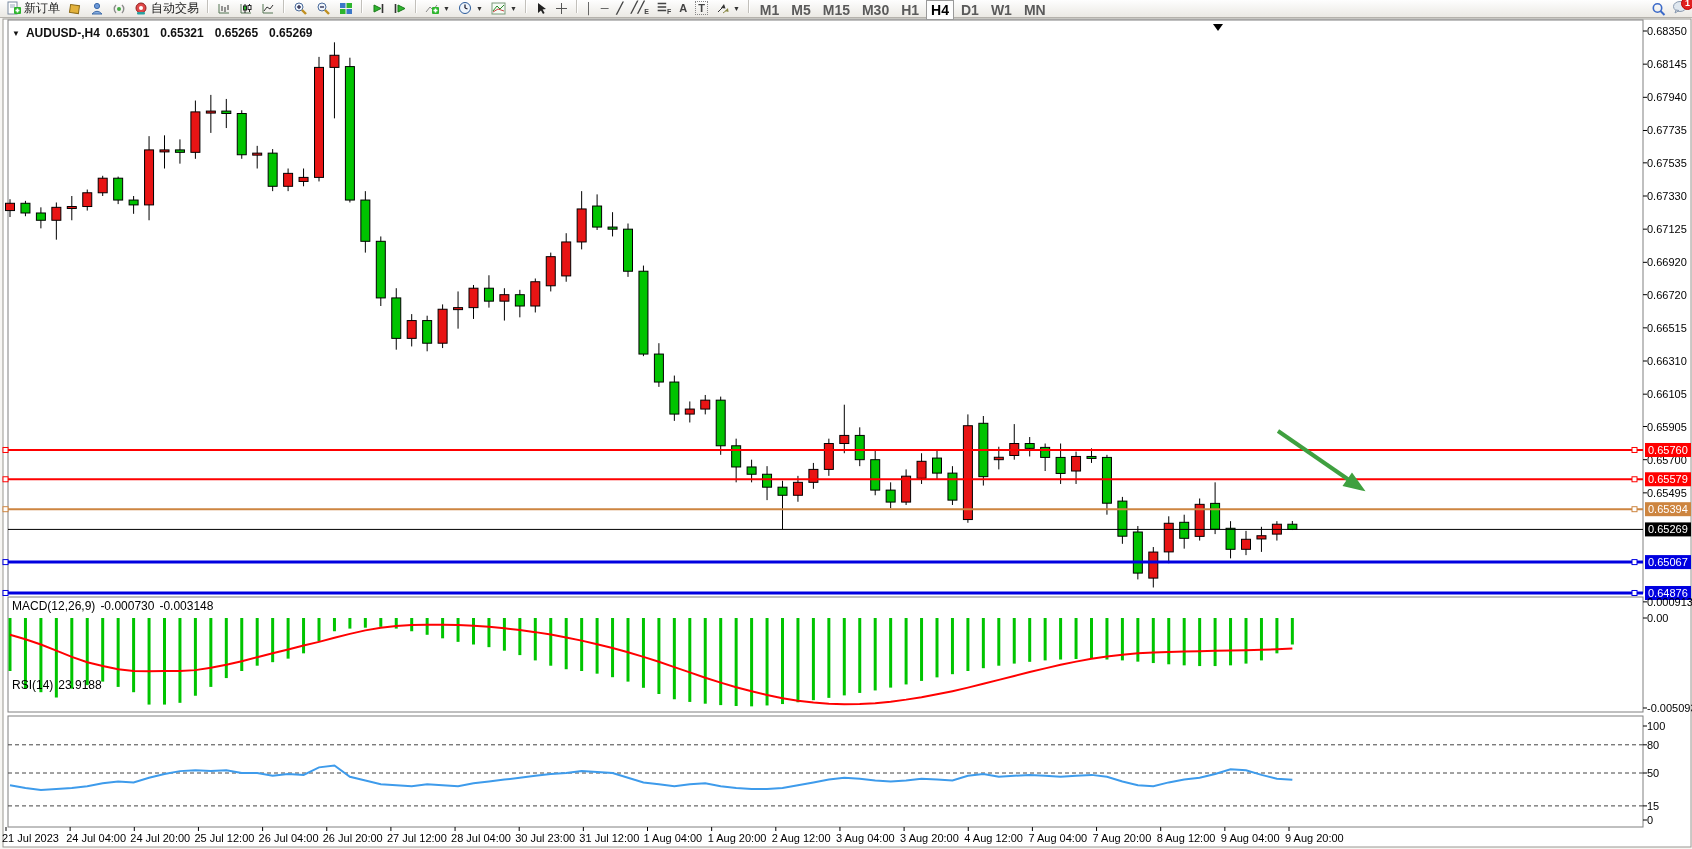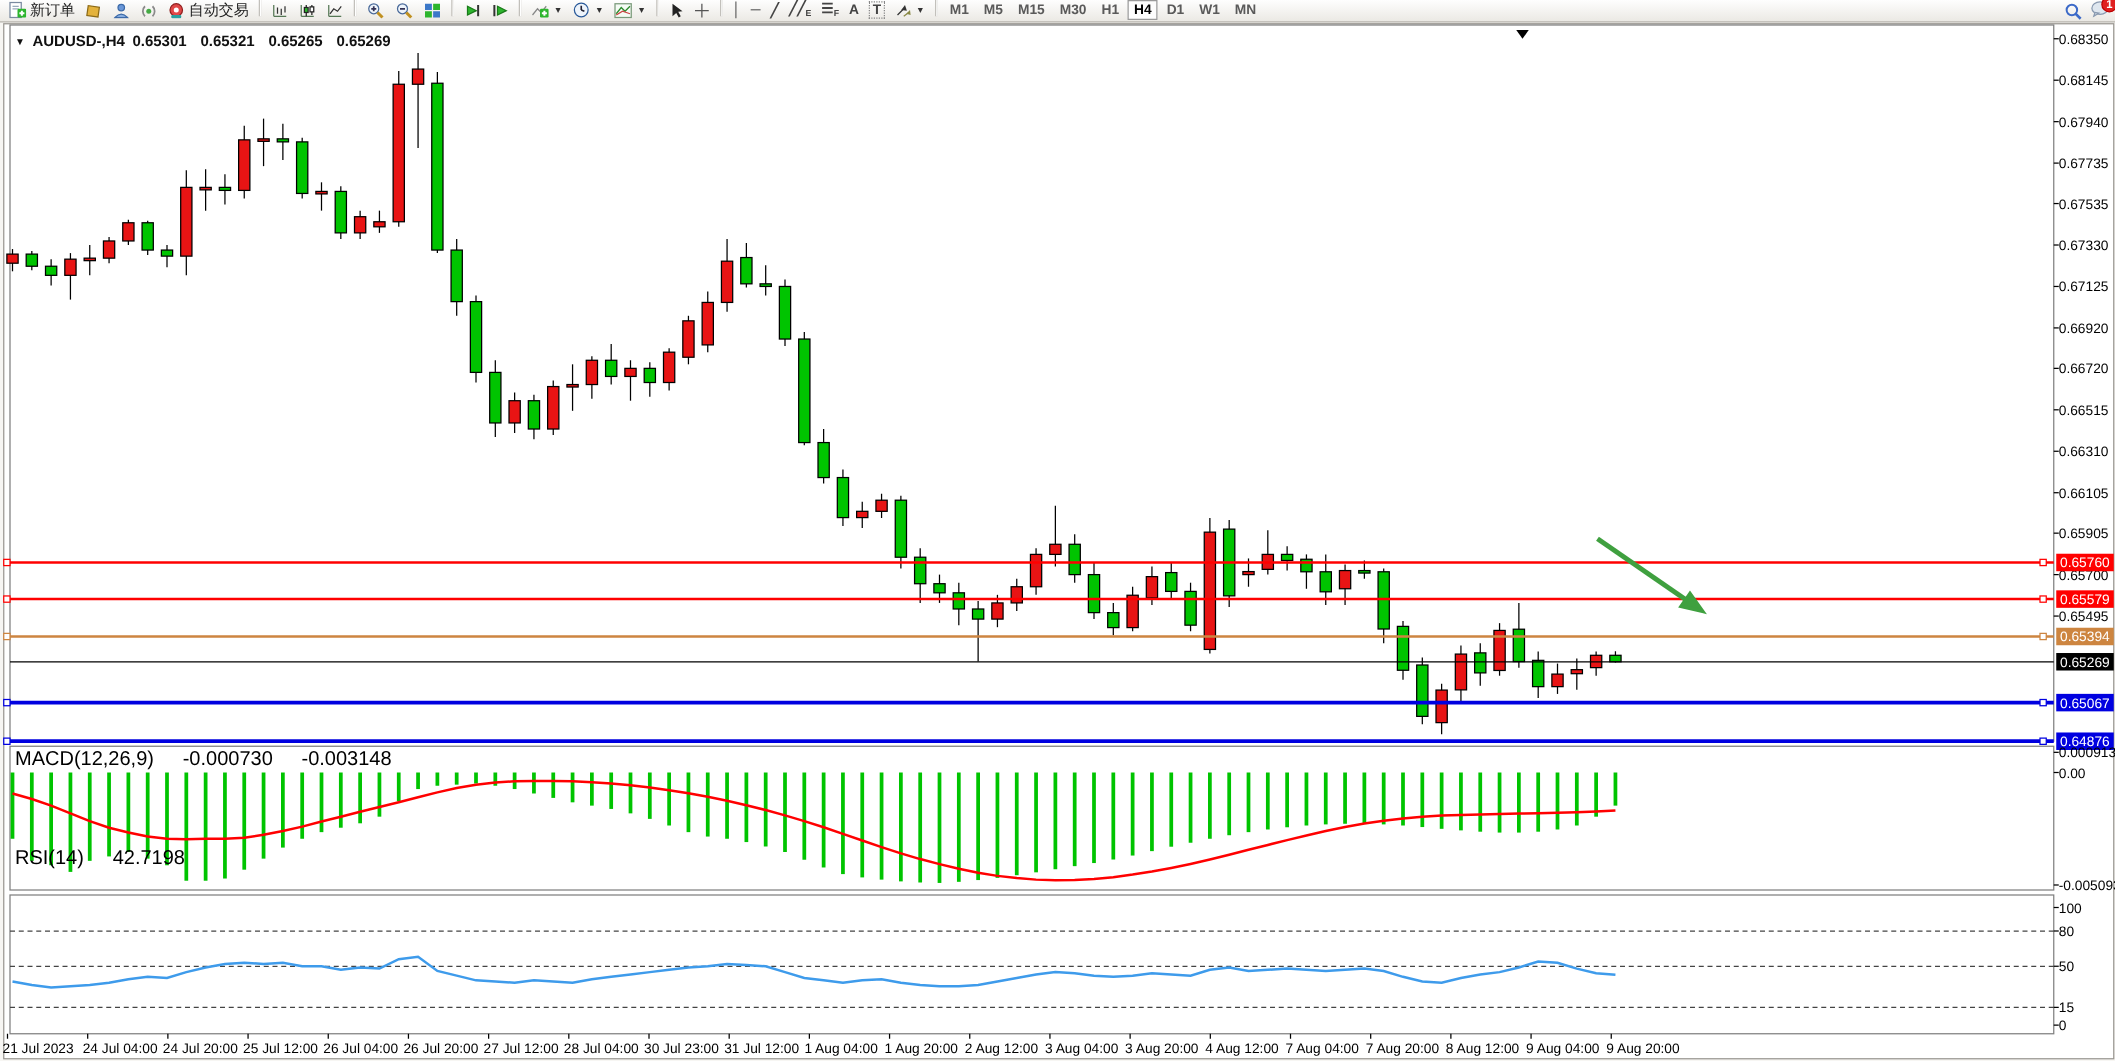--- a/index.html
+++ b/index.html
@@ -4,32 +4,32 @@
 <style>
   html,body{margin:0;padding:0;width:1692px;height:849px;background:#f7f6f3;overflow:hidden;
     font-family:"Liberation Sans",sans-serif;}
   #cv{position:absolute;top:0;left:0;}
   .tb{position:absolute;top:0;left:0;width:1692px;height:18px;box-sizing:border-box;
     background:linear-gradient(#fefefe,#ebe9e4);border-bottom:1px solid #b5b2ac;
     display:flex;align-items:flex-start;padding:0 4px;gap:2px;z-index:10;}
   .tbtn{display:inline-flex;align-items:center;gap:3px;height:16px;padding:0 3px;
     font-size:12px;color:#222;cursor:default;white-space:nowrap;}
   .sep{width:1px;height:13px;background:#c2c0bb;border-right:1px solid #fff;margin:0 3px;}
-  .tf{font-size:11px;font-weight:bold;color:#5a5a5a;padding:1px 4px;border:1px solid transparent;}
+  .tf{font-size:14px;font-weight:bold;color:#5a5a5a;padding:1px 4px;border:1px solid transparent;}
   .tf.active{background:#fdfdfd;border:1px solid #9a9a9a;color:#000;}
   .glyph{font-size:11px;color:#444;font-weight:bold;}
   .caret{font-size:7px;color:#333;margin-left:1px;}
   .right{margin-left:auto;display:inline-flex;align-items:center;gap:6px;}
   .chatwrap{position:relative;}
   .badge{position:absolute;top:-3px;right:-6px;background:#e02020;color:#fff;border-radius:7px;
     font-size:9px;font-weight:bold;padding:0 3px;line-height:11px;border:1px solid #b00;}
   .hdr{position:absolute;top:26px;left:12px;z-index:5;font-size:12px;font-weight:bold;color:#111;
     display:flex;gap:6px;align-items:center;}
   .hdr .tri{font-size:8px;}
-  .indlbl{position:absolute;z-index:5;font-size:16px;color:#000;display:flex;gap:23px;text-align:right;}
+  .indlbl{position:absolute;z-index:5;font-size:12px;color:#000;display:flex;gap:5px;text-align:right;}
   #macdlbl{top:599px;left:12px;}
   #rsilbl{top:678px;left:12px;}
   text{font-family:"Liberation Sans",sans-serif;}
   .ax{font-size:11px;fill:#000;}
   .axw{font-size:11px;fill:#fff;}
   svg .tlab{font-size:11px;fill:#000;}
 </style>
 </head>
 <body>
 
@@ -645,14 +645,14 @@
     <span>0.65269</span>
   </span>
 </div>
 <div class="indlbl" id="macdlbl">
   <span>MACD(12,26,9)</span>
   <span>-0.000730</span>
   <span>-0.003148</span>
 </div>
 <div class="indlbl" id="rsilbl">
   <span>RSI(14)</span>
-  <span>42.7198</span>
+  <span>23.9188</span>
 </div>
 
 </body></html>

